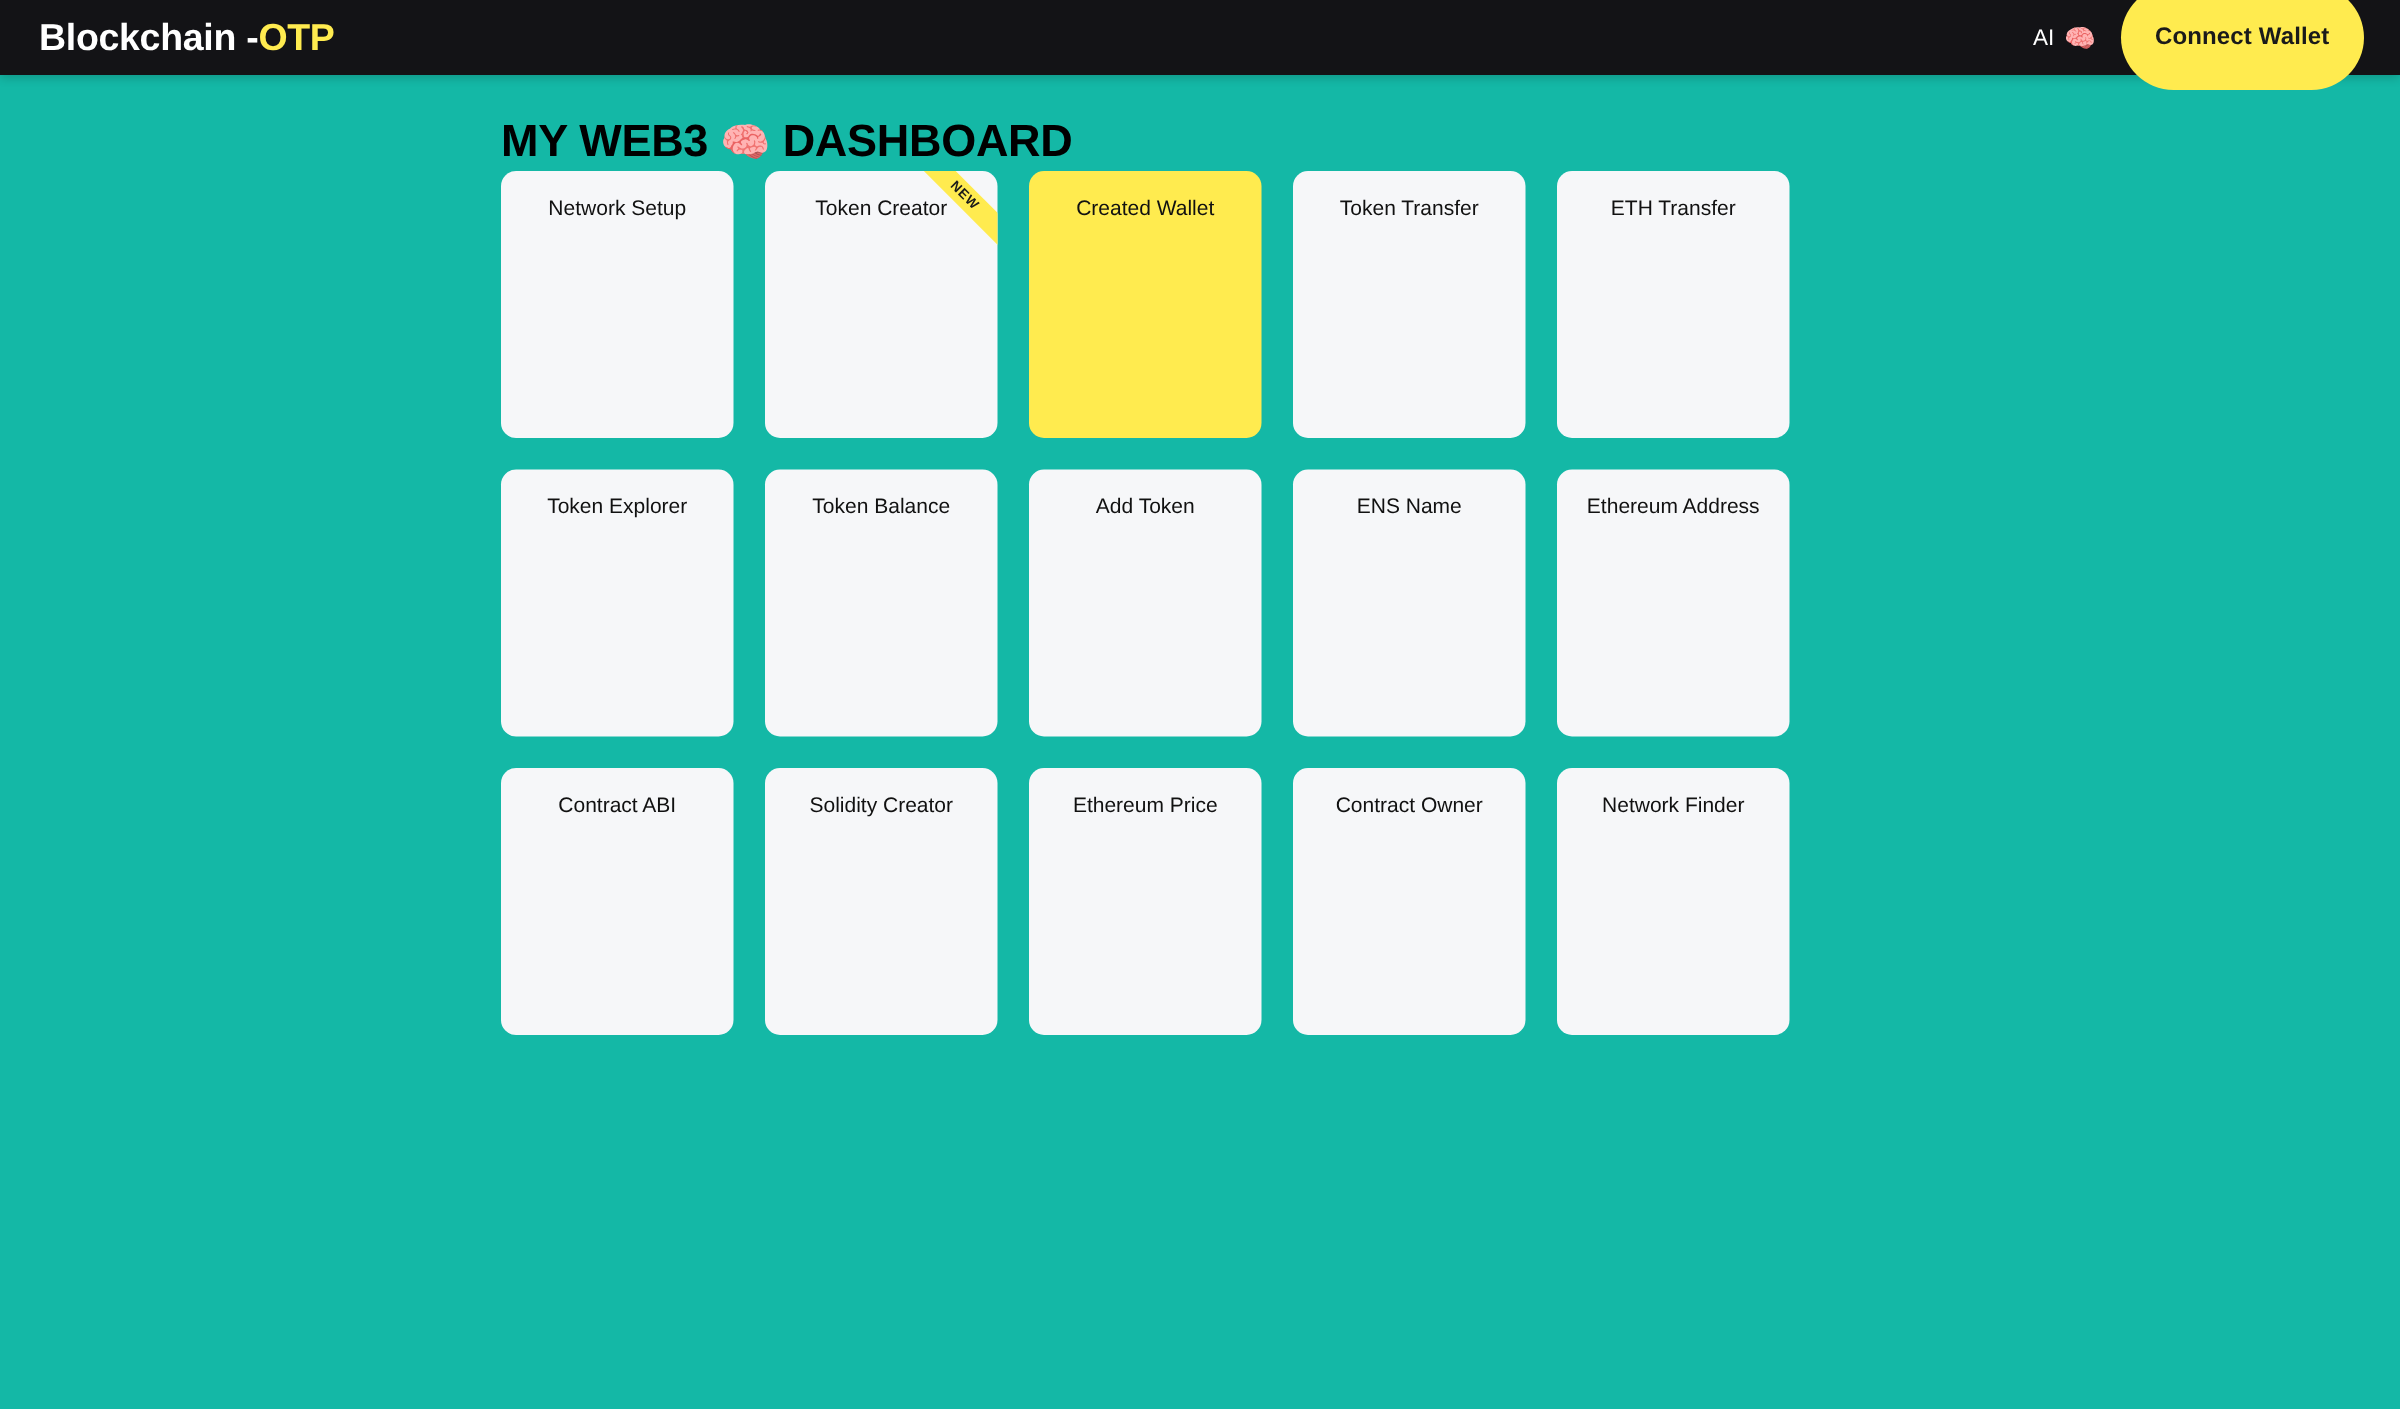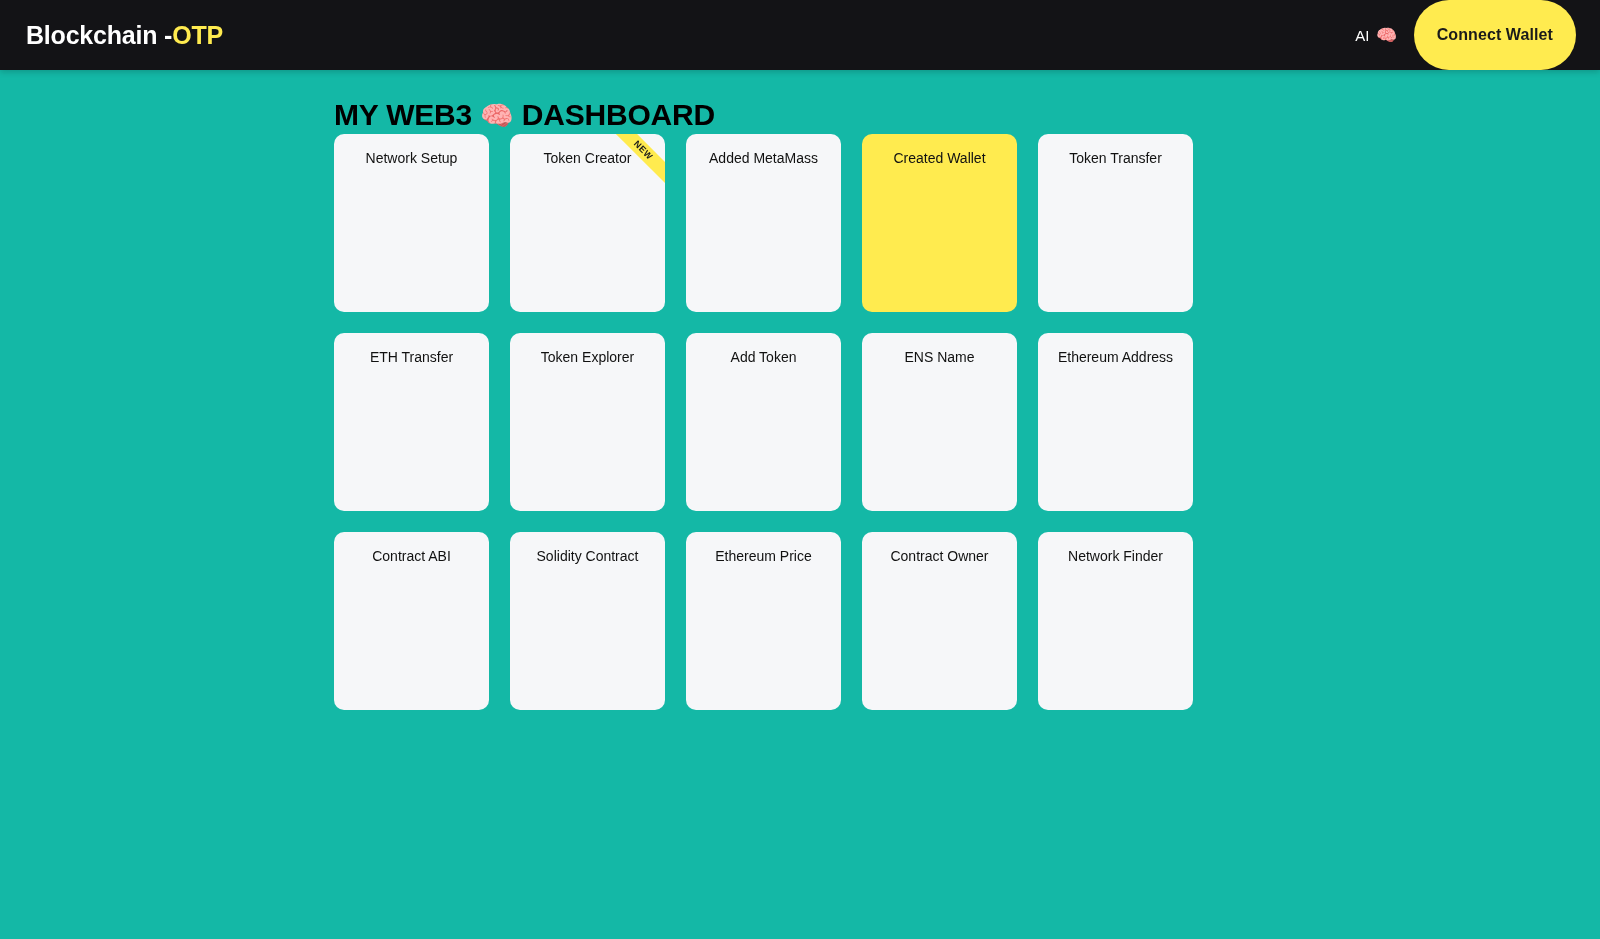--- a/index.html
+++ b/index.html
@@ -13,21 +13,21 @@
   body {
     font-family: "Liberation Sans", sans-serif;
     background: #ffffff;
     color: #111111;
     -webkit-font-smoothing: antialiased;
   }
 
   
   .topbar {
     position: relative;
-    height: 70px;
+    height: 50px;
     background: #131316;
     display: flex;
     align-items: center;
     justify-content: space-between;
     padding: 0 24px 0 26px;
     box-shadow: 0 2px 6px rgba(0,0,0,0.18);
     z-index: 20;
   }
 
   .brand {
@@ -187,49 +187,49 @@
     <div class="card-grid">
         <div class="card">
           <span class="card-label">Network Setup</span>
         </div>
         <div class="card">
           <span class="card-label">Token Creator</span>
           <div class="ribbon-wrap">
             <div class="ribbon">NEW</div>
           </div>
         </div>
-        <div class="card">
-          <span class="card-label">Added MetaMass</span>
-        </div>
         <div class="card highlight">
           <span class="card-label">Created Wallet</span>
         </div>
         <div class="card">
           <span class="card-label">Token Transfer</span>
         </div>
         <div class="card">
           <span class="card-label">ETH Transfer</span>
         </div>
         <div class="card">
           <span class="card-label">Token Explorer</span>
         </div>
         <div class="card">
+          <span class="card-label">Token Balance</span>
+        </div>
+        <div class="card">
           <span class="card-label">Add Token</span>
         </div>
         <div class="card">
           <span class="card-label">ENS Name</span>
         </div>
         <div class="card">
           <span class="card-label">Ethereum Address</span>
         </div>
         <div class="card">
           <span class="card-label">Contract ABI</span>
         </div>
         <div class="card">
-          <span class="card-label">Solidity Contract</span>
+          <span class="card-label">Solidity Creator</span>
         </div>
         <div class="card">
           <span class="card-label">Ethereum Price</span>
         </div>
         <div class="card">
           <span class="card-label">Contract Owner</span>
         </div>
         <div class="card">
           <span class="card-label">Network Finder</span>
         </div>

